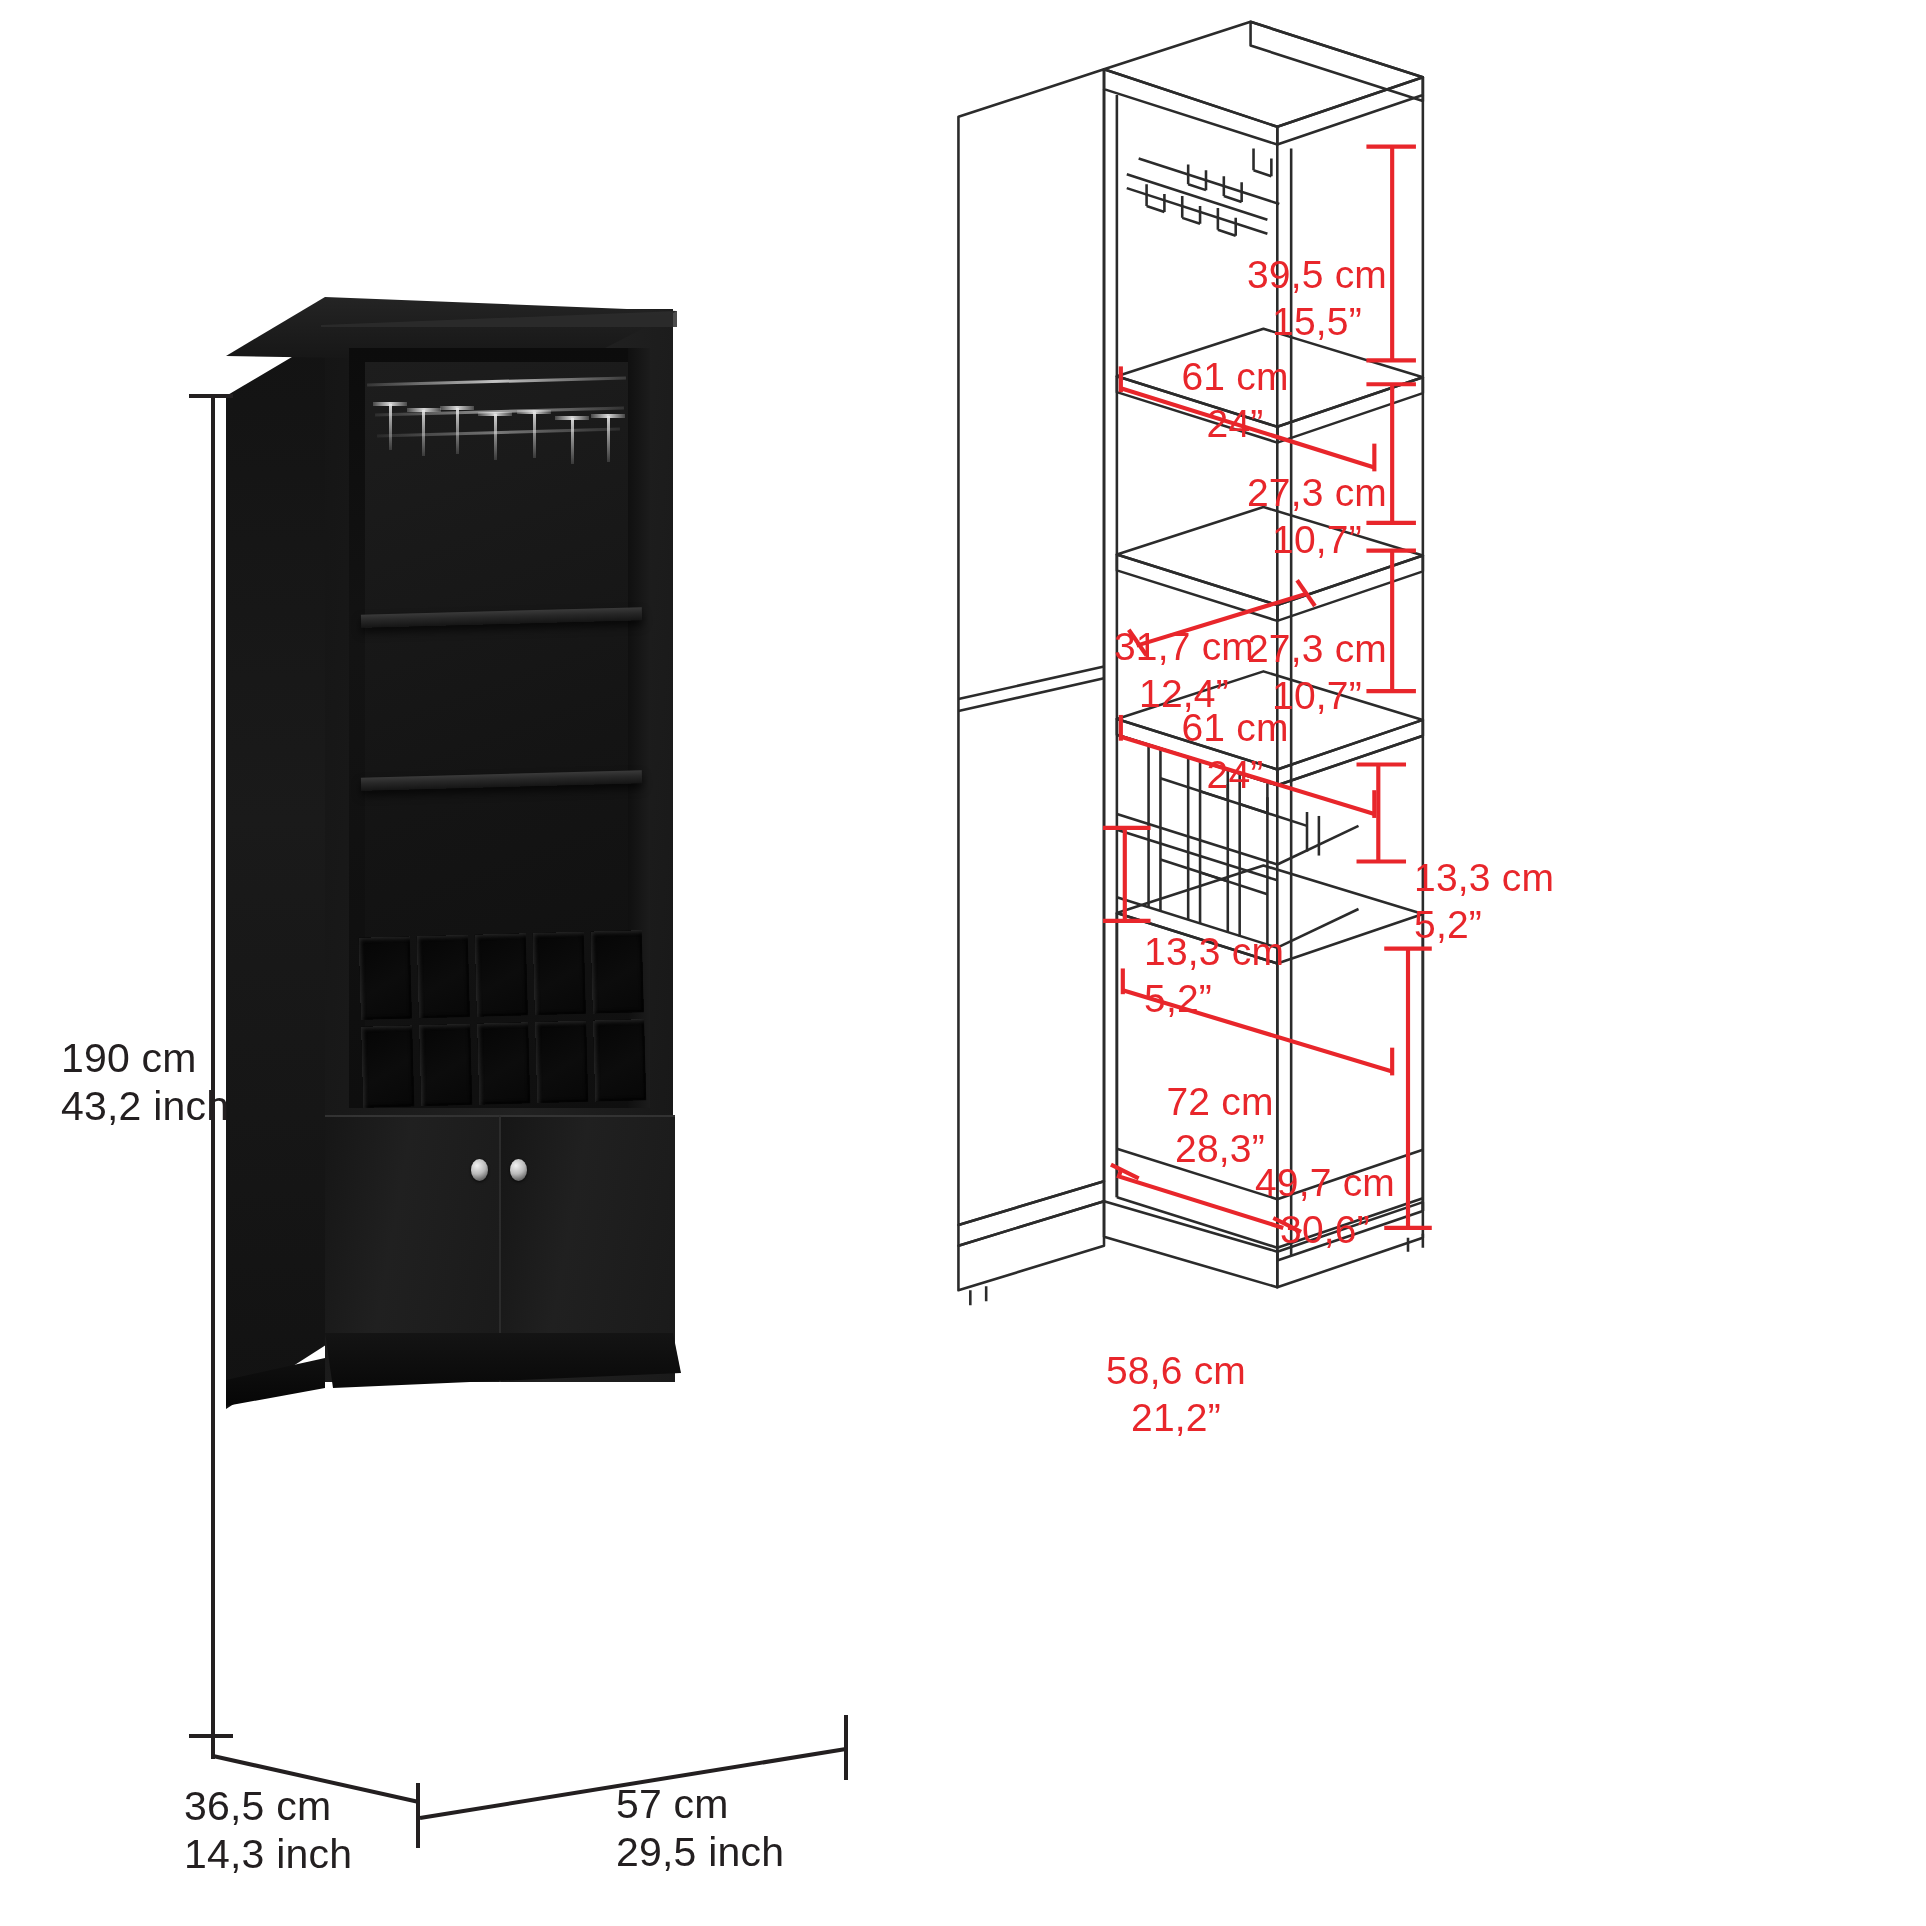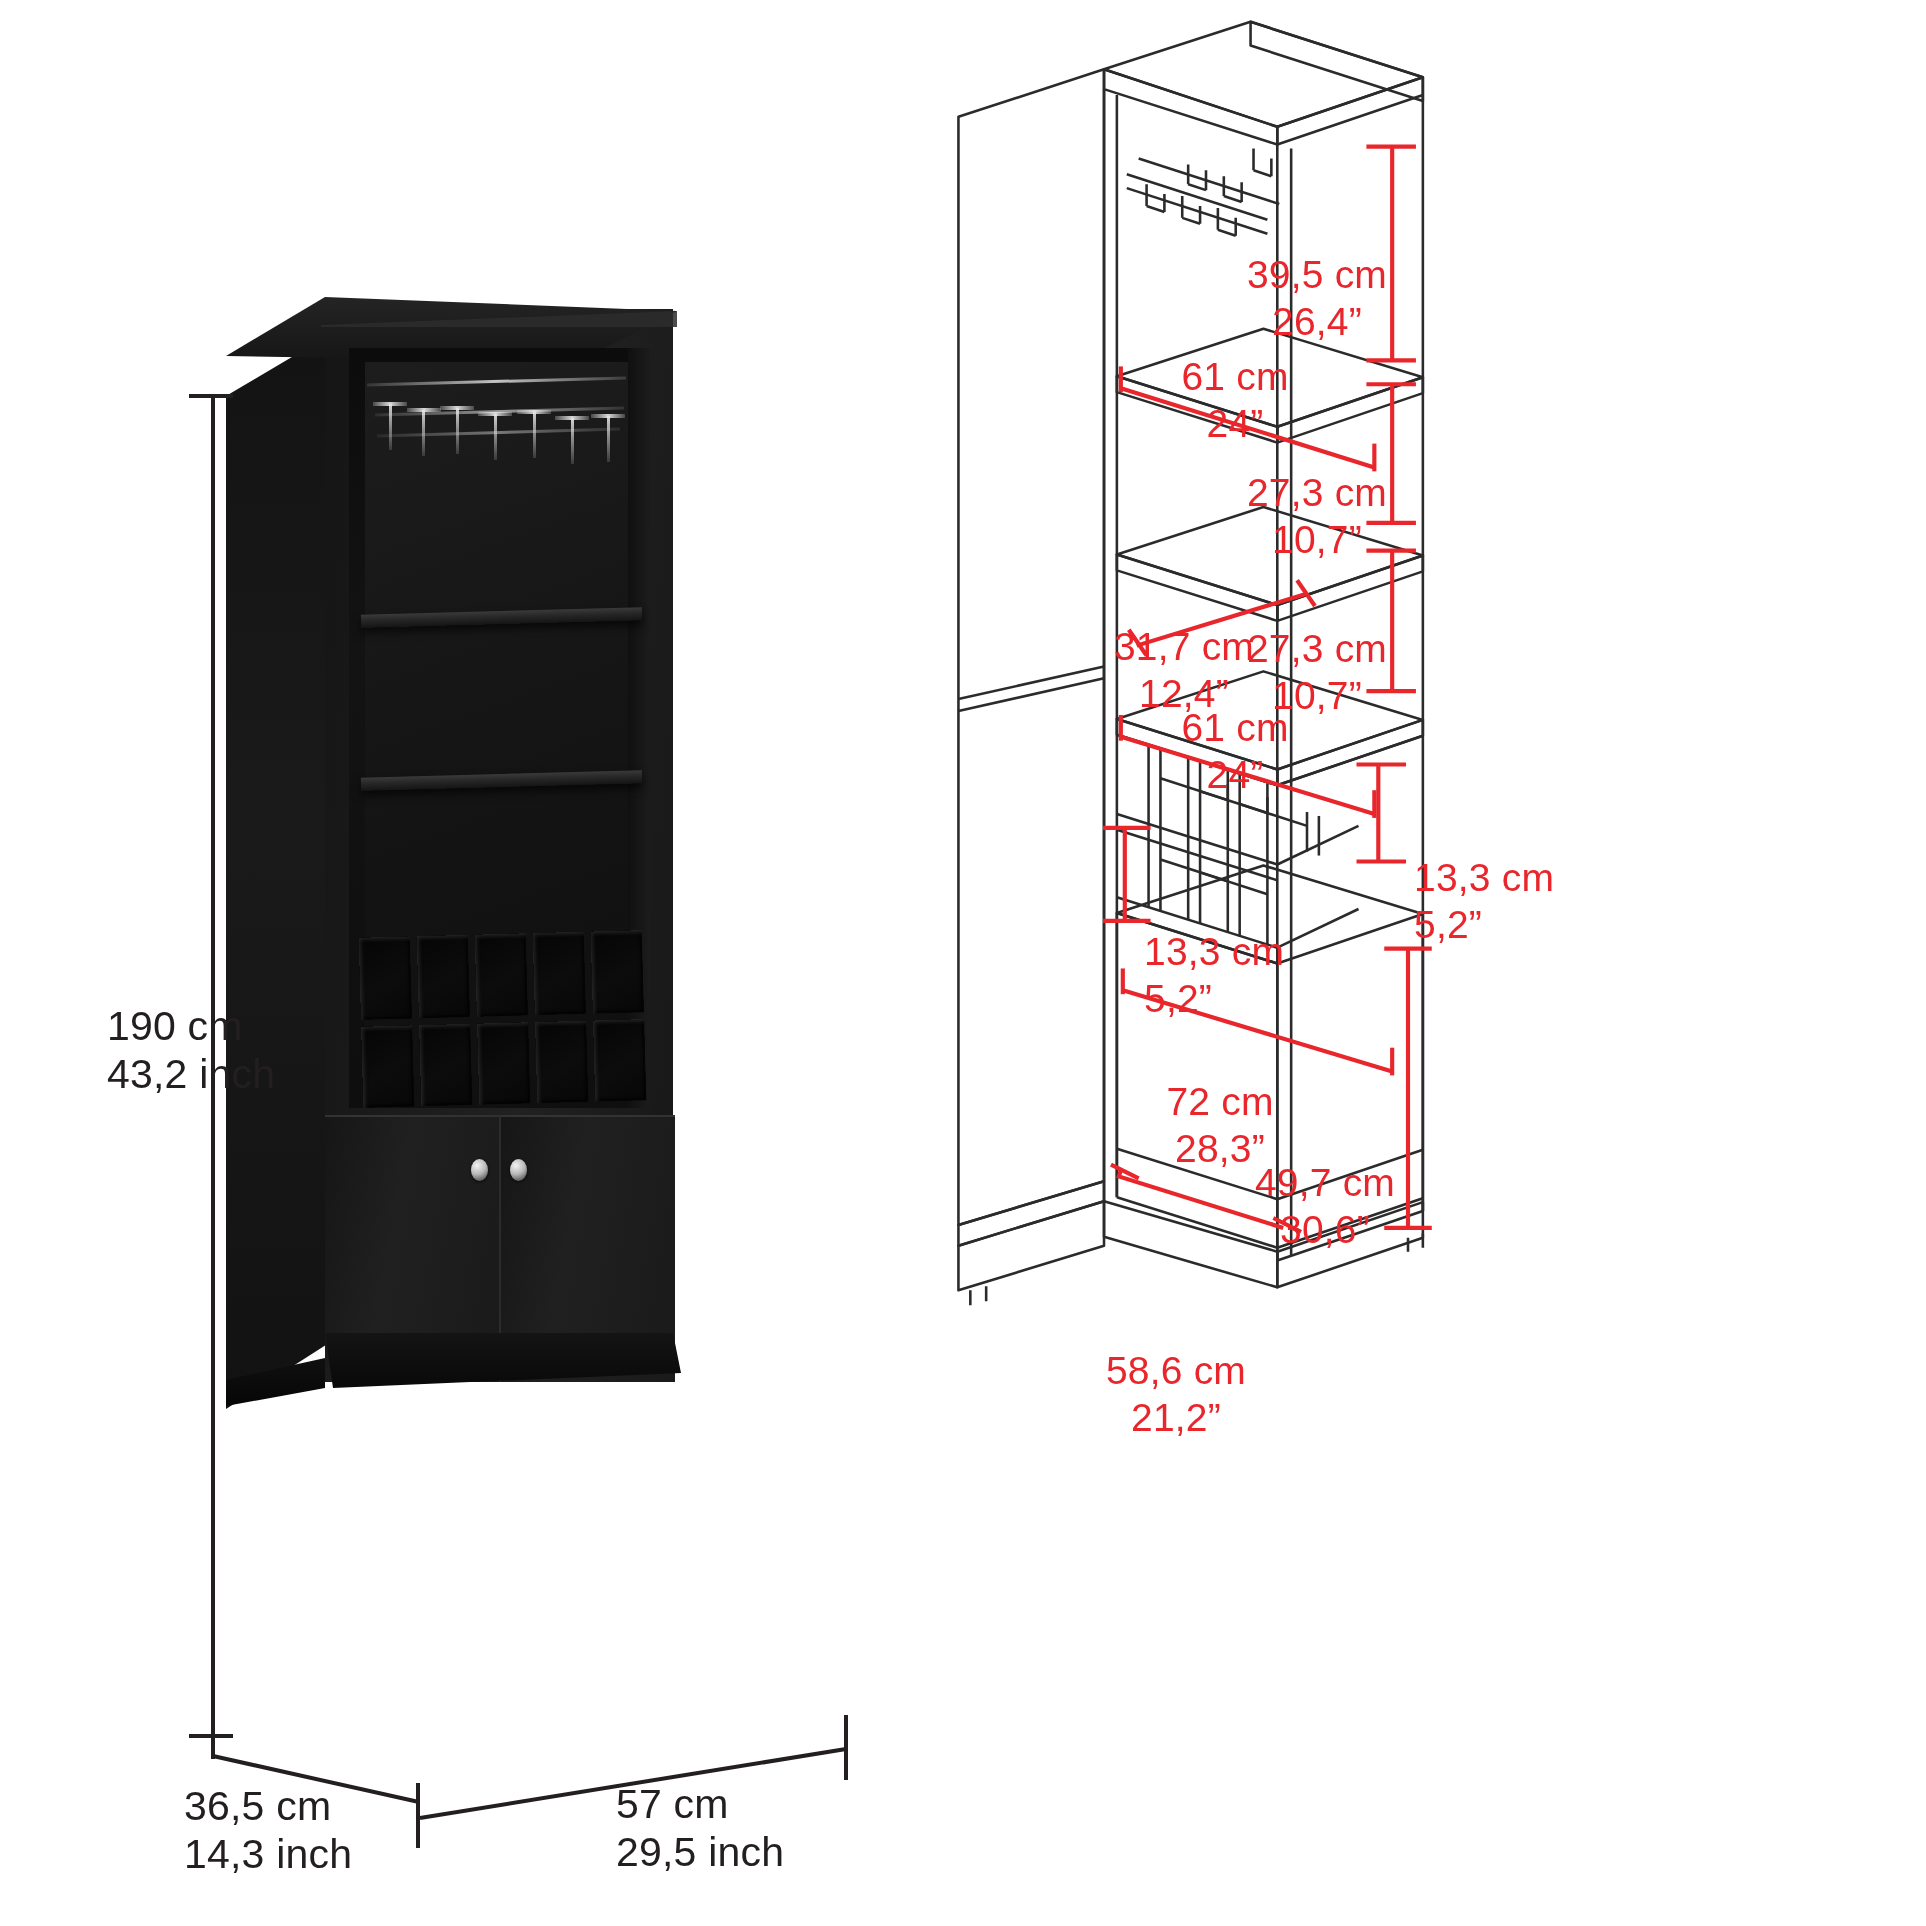--- a/index.html
+++ b/index.html
@@ -212,21 +212,21 @@
       </div>
 
       <div class="plinth"></div>
       <div class="plinth-side"></div>
     </div>
 
     <div class="dline v" style="left:211px;top:394px;height:1341px;"></div>
     <div class="tick h" style="left:189px;top:394px;"></div>
     <div class="tick h" style="left:189px;top:1734px;"></div>
 
-    <div class="dimtext" style="left:61px;top:1002px;margin-left:46px;">
+    <div class="dimtext" style="left:61px;top:1034px;">
       <span>190 cm</span><br>
       <span>43,2 inch</span>
     </div>
 
     <div class="dline v" style="left:211px;top:1713px;height:46px;"></div>
     <div class="slant" style="left:213px;top:1754px;width:211px;transform:rotate(12.6deg);"></div>
     <div class="dline v" style="left:416px;top:1783px;height:65px;"></div>
     <div class="slant" style="left:420px;top:1816px;width:430px;transform:rotate(-9.2deg);"></div>
     <div class="dline v" style="left:844px;top:1715px;height:65px;"></div>
 
@@ -370,21 +370,21 @@
         <path d="M498 1240 L546 1240"></path>
 
         <path d="M232 1182 L230 1188 L396 1240"></path>
         <path d="M222 1176 L250 1190"></path>
         <path d="M386 1230 L414 1244"></path>
       </g>
     </svg>
 
     <div class="redtext c" style="left:426px;top:252px;">
       <span>39,5 cm</span><br>
-      <span>26,4”</span>
+      <span>15,5”</span>
     </div>
 
     <div class="redtext c" style="left:344px;top:354px;">
       <span>61 cm</span><br>
       <span>24”</span>
     </div>
 
     <div class="redtext c" style="left:426px;top:470px;">
       <span>27,3 cm</span><br>
       <span>10,7”</span>

